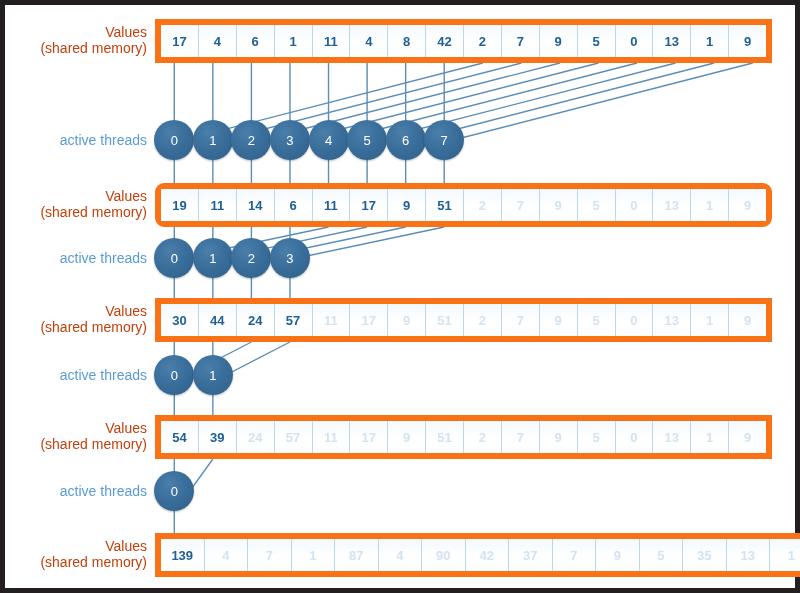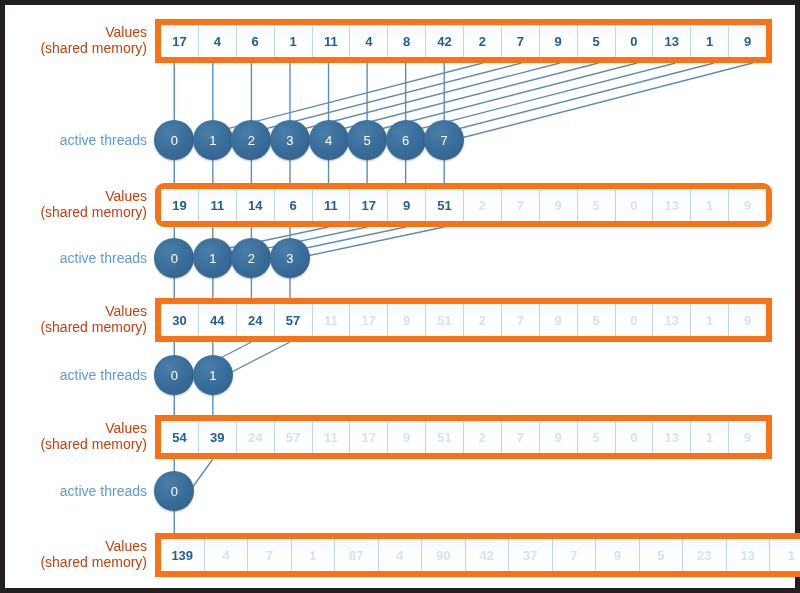--- a/index.html
+++ b/index.html
@@ -235,21 +235,21 @@
           <div class="cell dim">7</div>
           <div class="cell dim">1</div>
           <div class="cell dim">87</div>
           <div class="cell dim">4</div>
           <div class="cell dim">90</div>
           <div class="cell dim">42</div>
           <div class="cell dim">37</div>
           <div class="cell dim">7</div>
           <div class="cell dim">9</div>
           <div class="cell dim">5</div>
-          <div class="cell dim">23</div>
+          <div class="cell dim">35</div>
           <div class="cell dim">13</div>
           <div class="cell dim">1</div>
           <div class="cell dim">9</div>
         </div>
         <div class="thread-label" style="left: 22px; top: 127px;">active threads</div>
         <div class="thread" style="left: 149.281px; top: 115px;">0</div>
         <div class="thread" style="left: 187.844px; top: 115px;">1</div>
         <div class="thread" style="left: 226.406px; top: 115px;">2</div>
         <div class="thread" style="left: 264.969px; top: 115px;">3</div>
         <div class="thread" style="left: 303.531px; top: 115px;">4</div>

